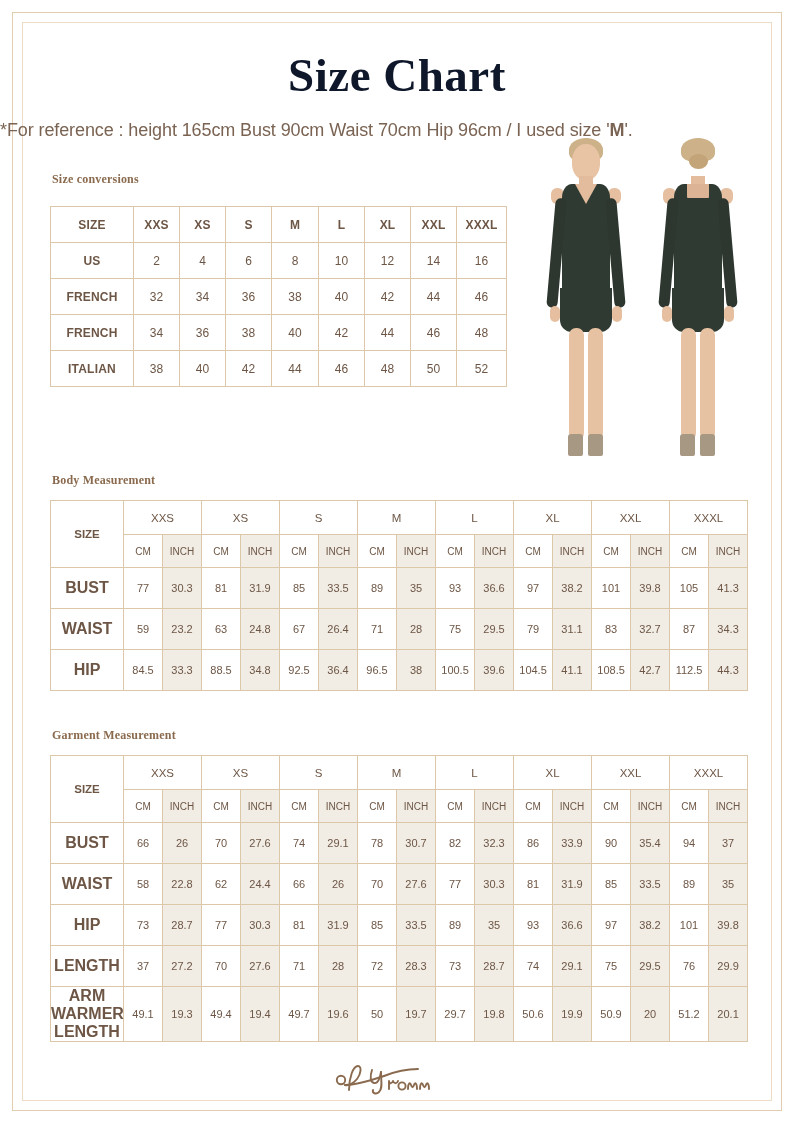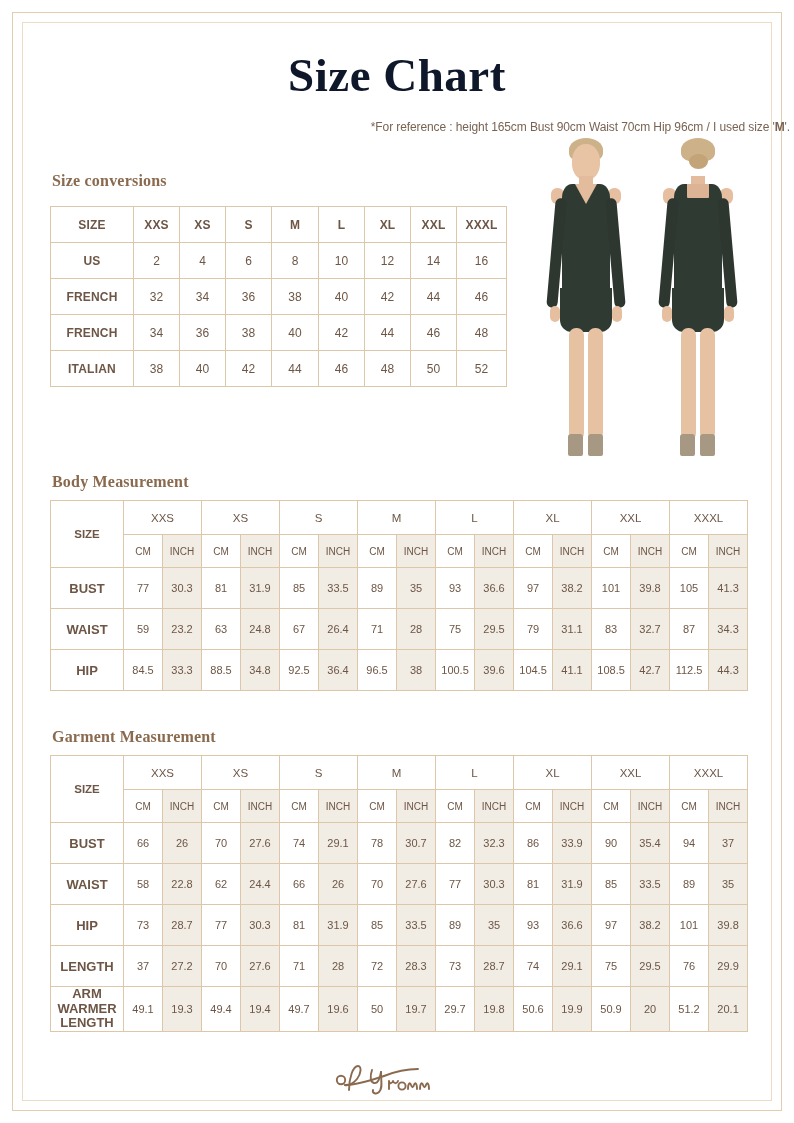--- a/index.html
+++ b/index.html
@@ -48,34 +48,34 @@
     font-family: "Liberation Serif", serif;
     font-weight: bold;
     font-size: 47px;
     letter-spacing: 0.5px;
     color: #0f172a;
   }
   .reference {
     position: absolute;
     left: 0; top: 120px;
     width: 790px;
-    text-align: right;
-    font-size: 12px;
+    text-align: left;
+    font-size: 18px;
     color: #7c6css;
     color: #7a6352;
     letter-spacing: -0.1px;
   }
   .reference b { font-weight: bold; }
 
   
   .section-heading {
     position: absolute;
     font-family: "Liberation Serif", serif;
     font-weight: bold;
-    font-size: 16px;
+    font-size: 12px;
     color: #8a6a4e;
     letter-spacing: 0.2px;
   }
   #h-conv   { left: 52px; top: 172px; }
   #h-body   { left: 52px; top: 473px; }
   #h-garm   { left: 52px; top: 728px; }
 
   
   table.sz {
     position: absolute;
@@ -105,21 +105,21 @@
   }
   #tbl-conversions td { height: 35px; font-size: 12px; }
   #tbl-conversions .lbl { font-size: 12px; }
 
   
   .meas { left: 50px; width: 697px; }
   .meas td { height: 40px; font-size: 11px; }
   .meas td.sizecell { font-size: 11.5px; font-weight: bold; }
   .meas td.grp { font-size: 11.5px; height: 33px; }
   .meas td.unit { height: 32px; font-size: 10px; }
-  .meas td.rowlabel { font-weight: bold; font-size: 13px; }
+  .meas td.rowlabel { font-weight: bold; font-size: 16px; }
   .meas td.multi { line-height: 1.12; }
 
   #tbl-body    { top: 500px; }
   #tbl-garment { top: 755px; }
 
   
   .models {
     position: absolute;
     left: 525px; top: 138px;
     width: 232px; height: 355px;

